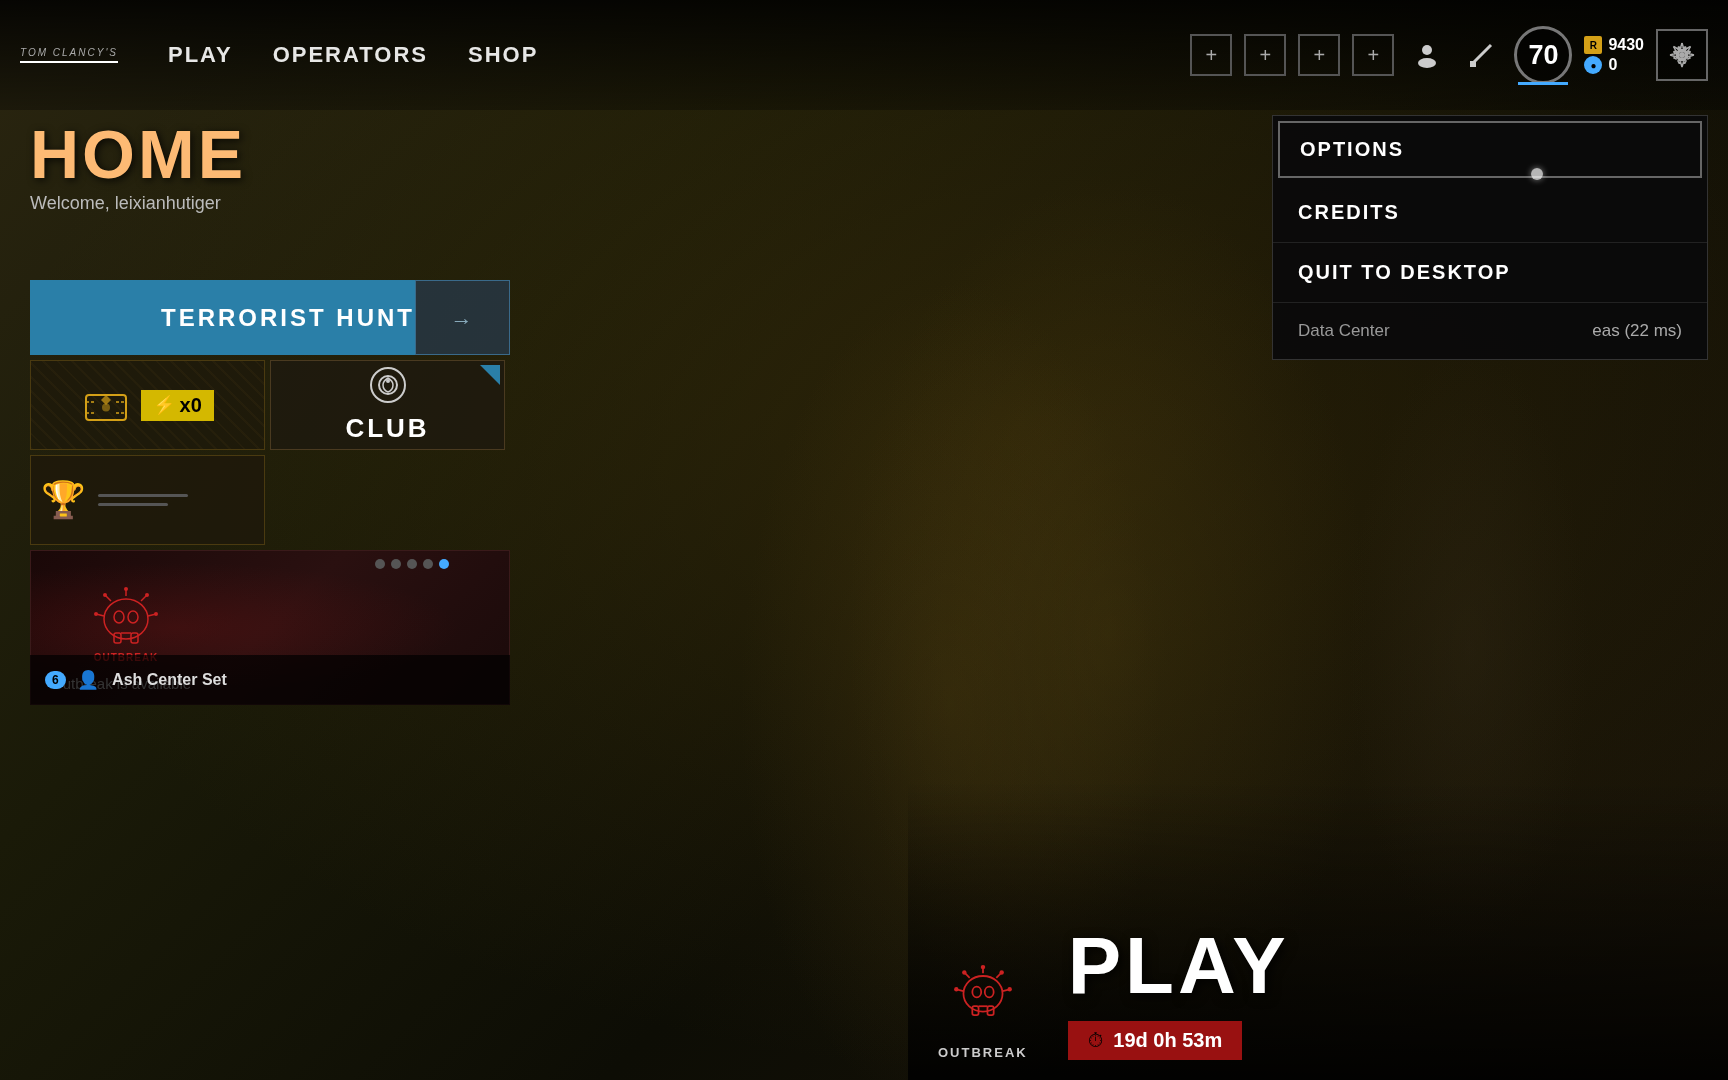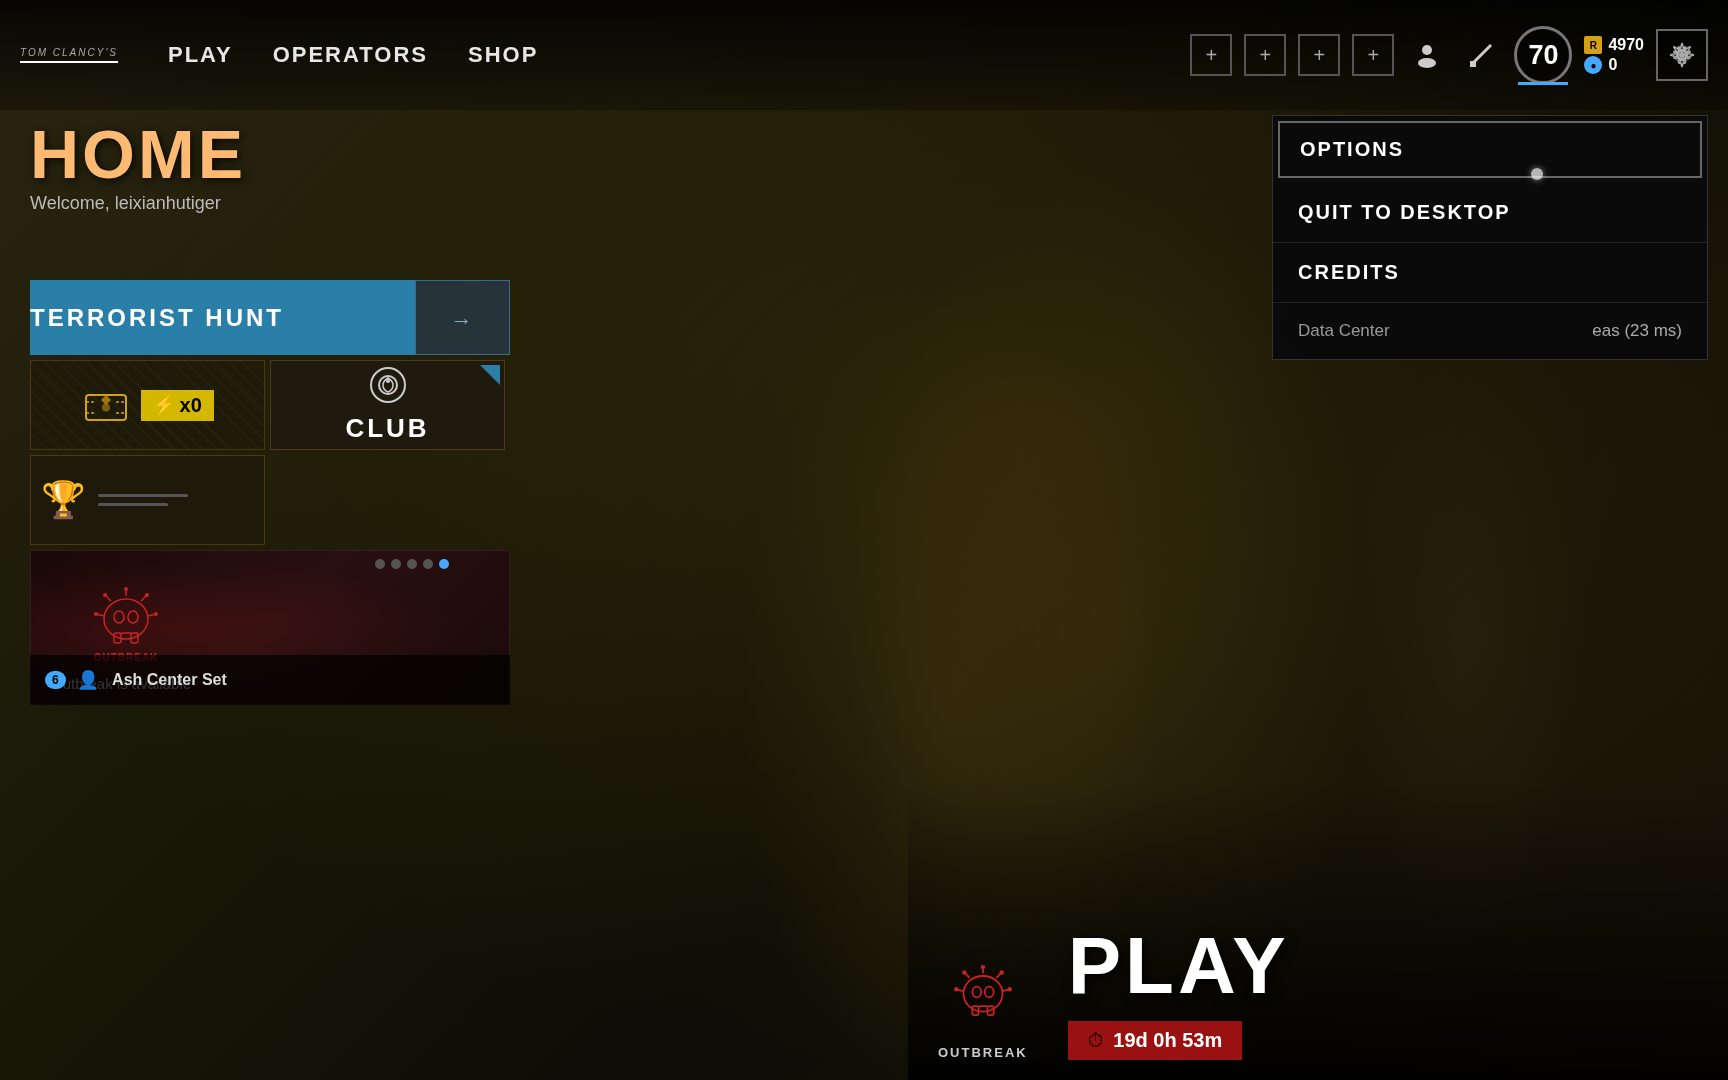--- a/index.html
+++ b/index.html
@@ -254,21 +254,21 @@
       width: 480px;
       z-index: 10;
     }
 
     .terrorist-hunt-btn {
       width: 385px;
       height: 75px;
       background: #2a7fa8;
       display: flex;
       align-items: center;
-      justify-content: flex-start;
+      justify-content: flex-end;
       cursor: pointer;
       position: relative;
     }
 
     .terrorist-hunt-btn span {
       font-size: 24px;
       font-weight: 900;
       color: #fff;
       text-transform: uppercase;
       letter-spacing: 3px;
@@ -691,21 +691,21 @@
     </div>
 
     <div class="level-badge">
       <span>70</span>
       <div class="level-bar"></div>
     </div>
 
     <div class="currency-display">
       <div class="currency-row">
         <div class="currency-icon-r">R</div>
-        <span>4970</span>
+        <span>9430</span>
       </div>
       <div class="currency-row">
         <div class="currency-icon-b">●</div>
         <span>0</span>
       </div>
     </div>
 
     <div class="settings-btn">
       <svg width="28" height="28" viewBox="0 0 28 28">
         <circle cx="14" cy="14" r="4" fill="none" stroke="#aaa" stroke-width="2"></circle>
@@ -864,21 +864,21 @@
     <div class="play-title">PLAY</div>
     <div class="timer-row">
       <span class="timer-icon">⏱</span>
       <span class="timer-text">19d 0h 53m</span>
     </div>
   </div>
 </div>
 
 <div class="dropdown-menu">
   <div class="menu-item options-item">OPTIONS</div>
+  <div class="menu-item">CREDITS</div>
   <div class="menu-item">QUIT TO DESKTOP</div>
-  <div class="menu-item">CREDITS</div>
   <div class="data-center-row">
     <span class="data-center-label">Data Center</span>
-    <span class="data-center-value">eas (23 ms)</span>
+    <span class="data-center-value">eas (22 ms)</span>
   </div>
 </div>
 
 <div class="cursor"></div>
 
 </body></html>

